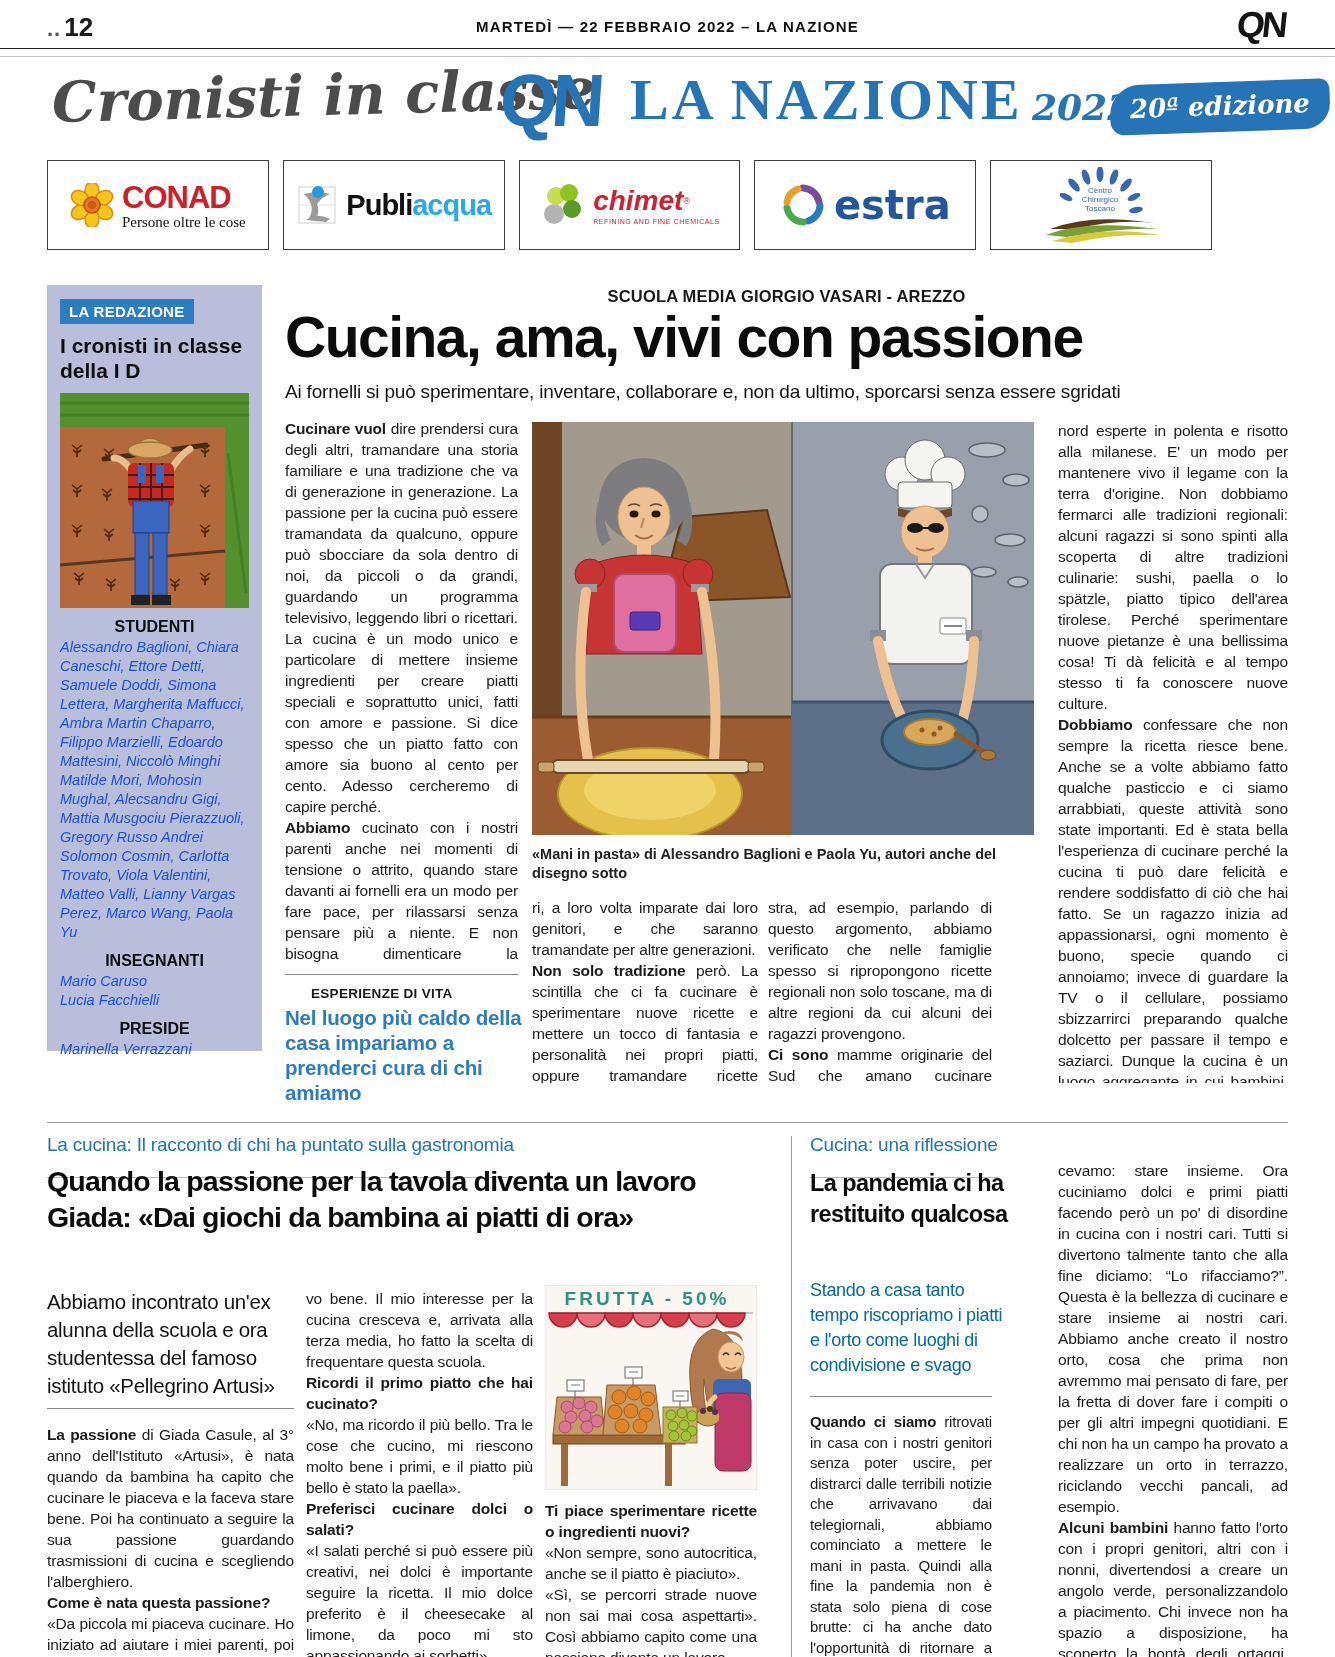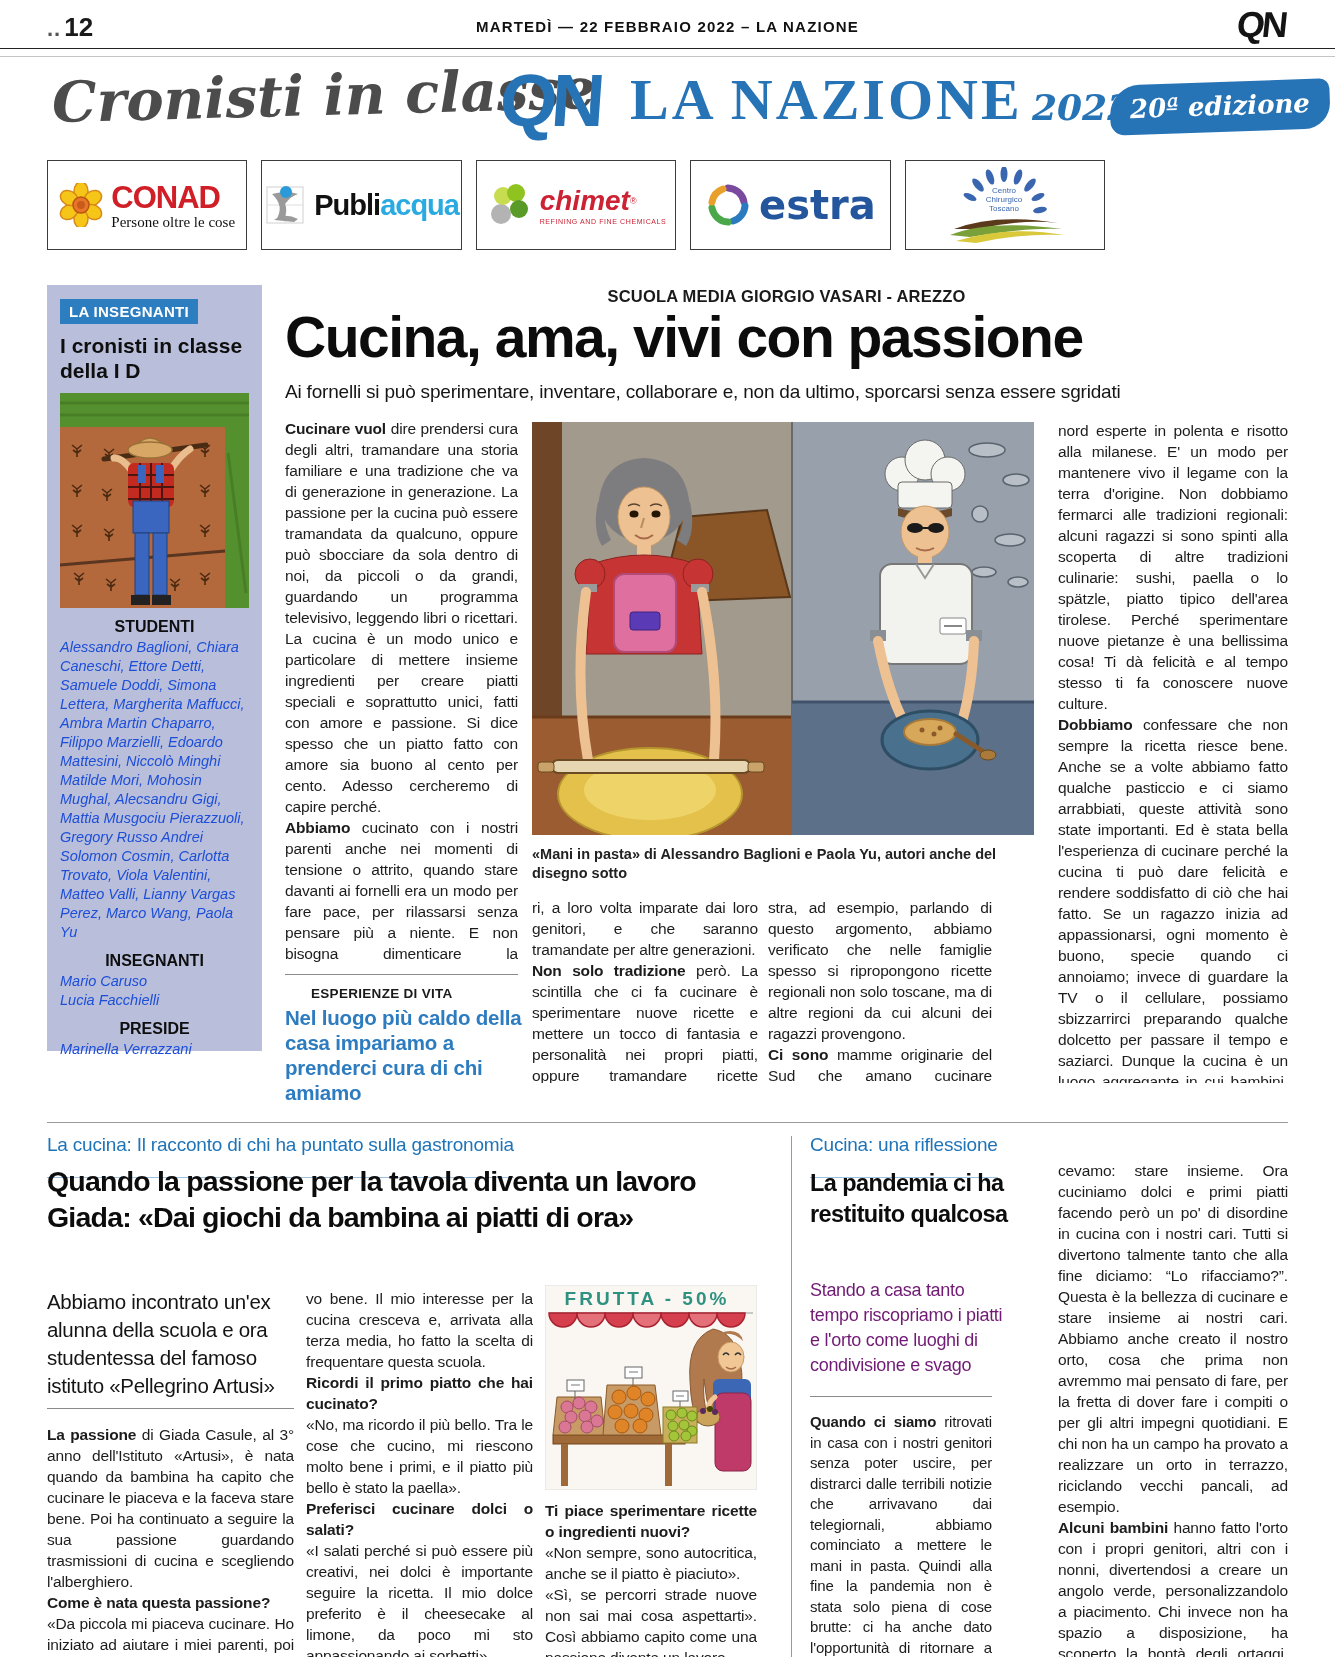--- a/index.html
+++ b/index.html
@@ -27,21 +27,21 @@
   .brand-logo{left:630px;top:66px;font-family:"Liberation Serif",serif;font-weight:900;
               font-size:58px;color:#2673b6;letter-spacing:3px;}
   .masthead-year{left:1032px;top:86px;font-family:"DejaVu Serif",serif;font-style:italic;
                  font-weight:700;font-size:36px;color:#2673b6;}
   .edition-badge{left:1110px;top:82px;background:#2673b6;color:#fff;
                  font-family:"DejaVu Serif",serif;font-style:italic;font-weight:700;
                  font-size:26px;padding:9px 20px 11px;border-radius:30px 10px 26px 14px;
                  transform:rotate(-2deg);}
 
   
-  .sponsors{left:47px;top:160px;width:1058px;display:flex;gap:14px;}
+  .sponsors{left:47px;top:160px;width:1165px;display:flex;gap:14px;}
   .sponsor{width:236px;height:88px;border:1.5px solid #3c3c3c;background:#fff;
            display:flex;align-items:center;justify-content:center;gap:8px;overflow:hidden;}
   .conad-name{color:#d01f26;font-weight:900;font-size:31px;letter-spacing:-1px;}
   .conad-tag{font-family:"Liberation Serif",serif;font-size:15px;color:#111;margin-top:-2px;}
   .publi-black{color:#111;font-weight:700;font-size:29px;letter-spacing:-1px;}
   .publi-cyan{color:#29abe2;font-weight:700;font-size:29px;letter-spacing:-1px;}
   .chimet-name{color:#cc2233;font-weight:900;font-style:italic;font-size:28px;}
   .chimet-tag{color:#cc2233;font-size:7px;letter-spacing:.6px;margin-top:1px;}
   .estra-name{color:#24569e;font-family:"DejaVu Sans",sans-serif;font-weight:600;
               font-size:40px;letter-spacing:0;}
@@ -90,21 +90,21 @@
   .s2-c1rule{left:47px;top:1408px;width:247px;border-top:1px solid #8a8a8a;}
   .s2-col1{left:47px;top:1424px;width:247px;height:233px;overflow:hidden;}
   .s2-col2{left:306px;top:1288px;width:227px;height:369px;overflow:hidden;}
   .fruit-img{left:545px;top:1285px;width:212px;height:205px;}
   .s2-col3{left:545px;top:1500px;width:212px;height:157px;overflow:hidden;}
   .v-div{left:791px;top:1136px;height:521px;border-left:1px solid #9a9a9a;}
   .kicker3{left:810px;top:1134px;}
   .headline3{left:810px;top:1168px;width:200px;font-weight:800;font-size:23.5px;
              line-height:31px;letter-spacing:-0.6px;color:#0c0c0c;}
   .s3-intro{left:810px;top:1278px;width:200px;font-size:18px;line-height:25px;
-            color:#701a75;letter-spacing:-0.3px;}
+            color:#0369a1;letter-spacing:-0.3px;}
   .s3-rule{left:810px;top:1396px;width:182px;border-top:1px solid #8a8a8a;}
   .s3-col1{left:810px;top:1412px;width:182px;height:245px;overflow:hidden;font-size:15px;line-height:20.5px;}
   .s3-col2{left:1058px;top:1160px;width:230px;height:497px;overflow:hidden;}
 </style>
 </head>
 <body>
 
 <div class="page">
 
   <div class="abs hdr-left"><span class="hdr-dots">..</span><span>12</span></div>
@@ -188,21 +188,21 @@
         <text x="64" y="35" text-anchor="middle" font-size="8" fill="#3a66b0" font-family="Liberation Sans,sans-serif"><tspan>Chirurgico</tspan></text>
         <text x="64" y="44" text-anchor="middle" font-size="8" fill="#3a66b0" font-family="Liberation Sans,sans-serif"><tspan>Toscano</tspan></text>
         <path d="M14,62 Q55,46 118,56 Q80,52 40,62 Z" fill="#5a3a1a"></path>
         <path d="M10,68 Q50,52 122,62 Q90,60 30,70 Z" fill="#7aa03a"></path>
         <path d="M16,74 Q70,58 124,68 Q80,66 36,76 Z" fill="#d8c83a"></path>
       </svg>
     </div>
   </div>
 
   <div class="abs sidebar">
-    <span class="red-badge">LA INSEGNANTI</span>
+    <span class="red-badge">LA REDAZIONE</span>
     <div class="red-title">I cronisti in classe della I D</div>
     <svg width="189" height="215" viewBox="0 0 189 215" style="margin-top:10px;display:block;">
       <rect x="0" y="0" width="189" height="215" fill="#b4693c"></rect>
       <rect x="0" y="0" width="189" height="34" fill="#55902e"></rect>
       <path d="M0,10 H189 M0,22 H189" stroke="#3c7020" stroke-width="3" opacity=".5"></path>
       <rect x="165" y="30" width="24" height="185" fill="#55902e"></rect>
       <line x1="168" y1="60" x2="186" y2="200" stroke="#3c7020" stroke-width="3" opacity=".5"></line>
       <line x1="0" y1="172" x2="165" y2="158" stroke="#5a3520" stroke-width="3"></line>
       <defs>
         <g id="pl" stroke="#4a2a12" stroke-width="1.6" fill="none">

